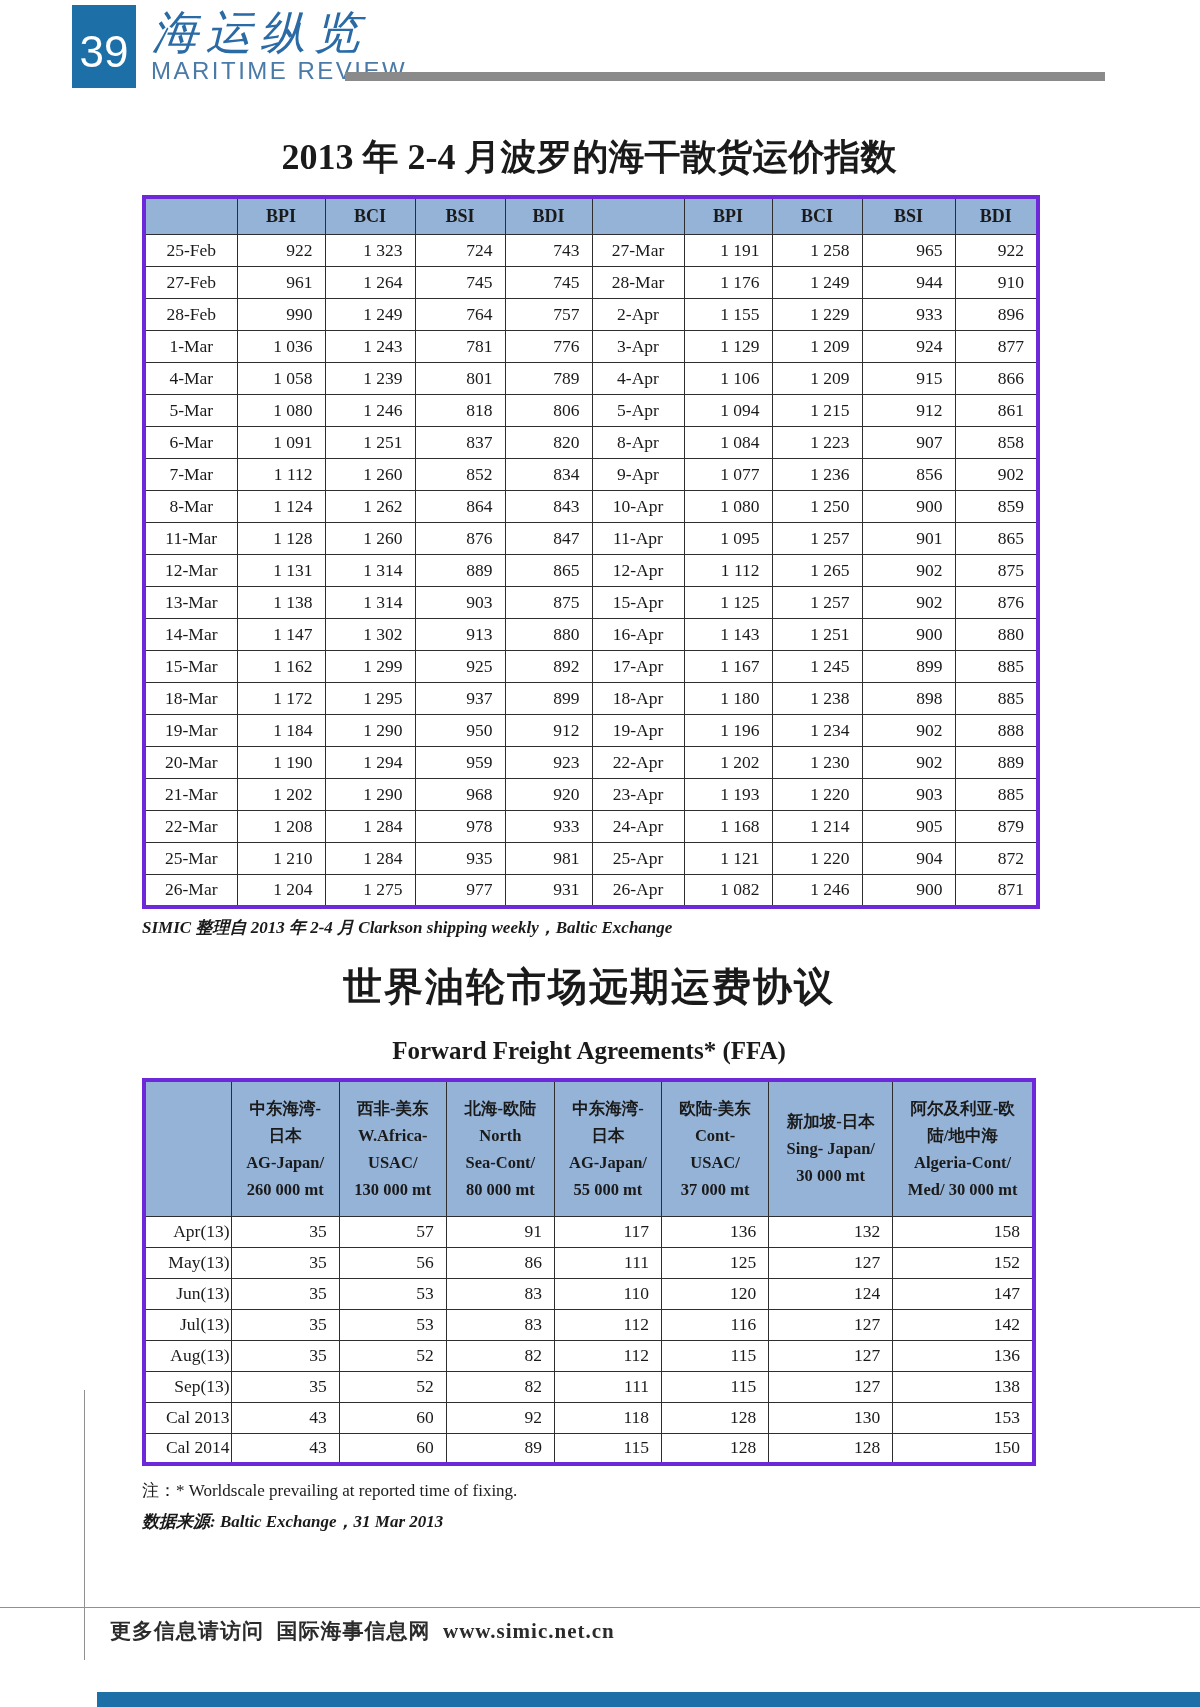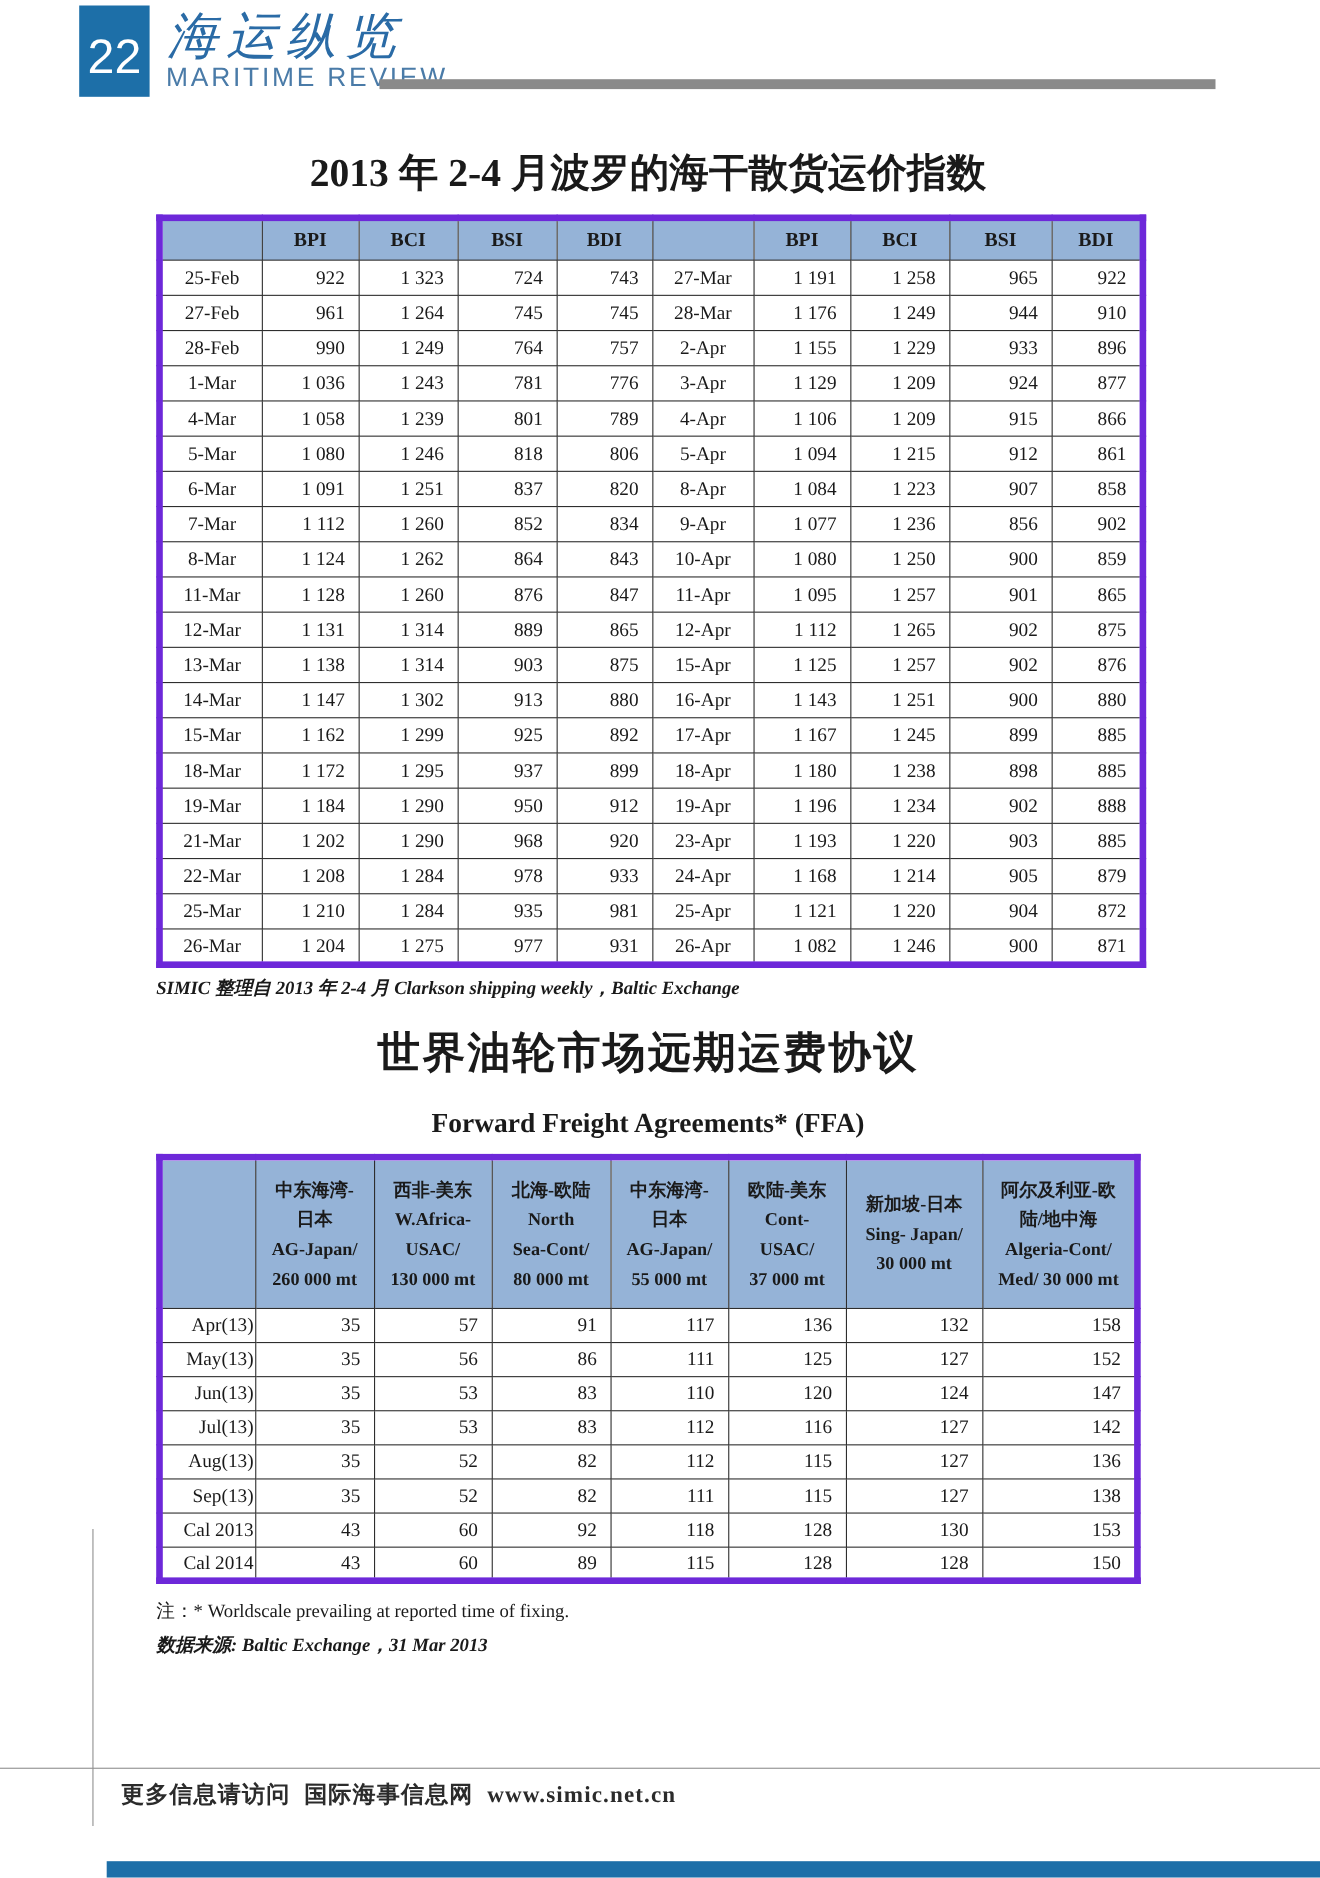--- a/index.html
+++ b/index.html
@@ -26,21 +26,21 @@
   }
   
   .content{position:absolute;left:142px;top:138px;width:894px;}
   .title1{font-size:36px;font-weight:bold;text-align:center;line-height:38px;}
   .title2cn{font-size:39px;font-weight:bold;text-align:center;line-height:38px;
     font-family:"Liberation Sans",sans-serif;letter-spacing:2px;margin-top:28px;}
   .title2en{font-size:25px;font-weight:bold;text-align:center;line-height:30px;margin-top:30px;}
   .src{font-size:17px;font-style:italic;line-height:24px;margin-top:7px;font-weight:bold;}
   .note{font-size:17px;line-height:24px;margin-top:13px;}
   
-  table{border-collapse:collapse;table-layout:fixed;width:894px;border:6px solid #6d28d9;}
+  table{border-collapse:collapse;table-layout:fixed;width:894px;border:4px solid #6d28d9;}
   td,th{border:1.5px solid #2e2e2e;overflow:hidden;}
   th{background:#95b3d7;font-weight:bold;}
   .bdi{margin-top:19px;}
   .bdi th{font-size:18px;height:33px;text-align:center;}
   .bdi td{font-size:17.5px;}
   .bdi tr{height:32px;}
   .ffa{margin-top:12px;}
   .ffa th{font-size:16.5px;vertical-align:middle;padding:4px 2px;height:126px;}
   .ffa th div{line-height:27px;text-align:center;}
   .ffa td{font-size:17.5px;}
@@ -54,21 +54,21 @@
   .footer-text{
     position:absolute;left:110px;top:1617px;font-family:Liberation Serif, serif;
     font-size:21px;font-weight:bold;color:#2b2b2b;letter-spacing:1px;white-space:pre;
   }
   .footer-bar{position:absolute;left:97px;right:0;top:1692px;height:15px;background:#1d6fa8;}
 </style>
 </head>
 <body>
 
 <div class="pagenum-box">
-  <span>22</span>
+  <span>39</span>
 </div>
 <div class="brand-cn">海运纵览</div>
 <div class="brand-en">MARITIME REVIEW</div>
 <div class="masthead-bar"></div>
 
 <div class="content">
 
   <div class="title1">2013 年 2-4 月波罗的海干散货运价指数</div>
 
   <table class="bdi">
@@ -285,20 +285,32 @@
           <td class="c-num">1 290</td>
           <td class="c-num">950</td>
           <td class="c-num">912</td>
           <td class="c-date">19-Apr</td>
           <td class="c-num">1 196</td>
           <td class="c-num">1 234</td>
           <td class="c-num">902</td>
           <td class="c-num">888</td>
         </tr>
         <tr>
+          <td class="c-date">20-Mar</td>
+          <td class="c-num">1 190</td>
+          <td class="c-num">1 294</td>
+          <td class="c-num">959</td>
+          <td class="c-num">923</td>
+          <td class="c-date">22-Apr</td>
+          <td class="c-num">1 202</td>
+          <td class="c-num">1 230</td>
+          <td class="c-num">902</td>
+          <td class="c-num">889</td>
+        </tr>
+        <tr>
           <td class="c-date">21-Mar</td>
           <td class="c-num">1 202</td>
           <td class="c-num">1 290</td>
           <td class="c-num">968</td>
           <td class="c-num">920</td>
           <td class="c-date">23-Apr</td>
           <td class="c-num">1 193</td>
           <td class="c-num">1 220</td>
           <td class="c-num">903</td>
           <td class="c-num">885</td>

